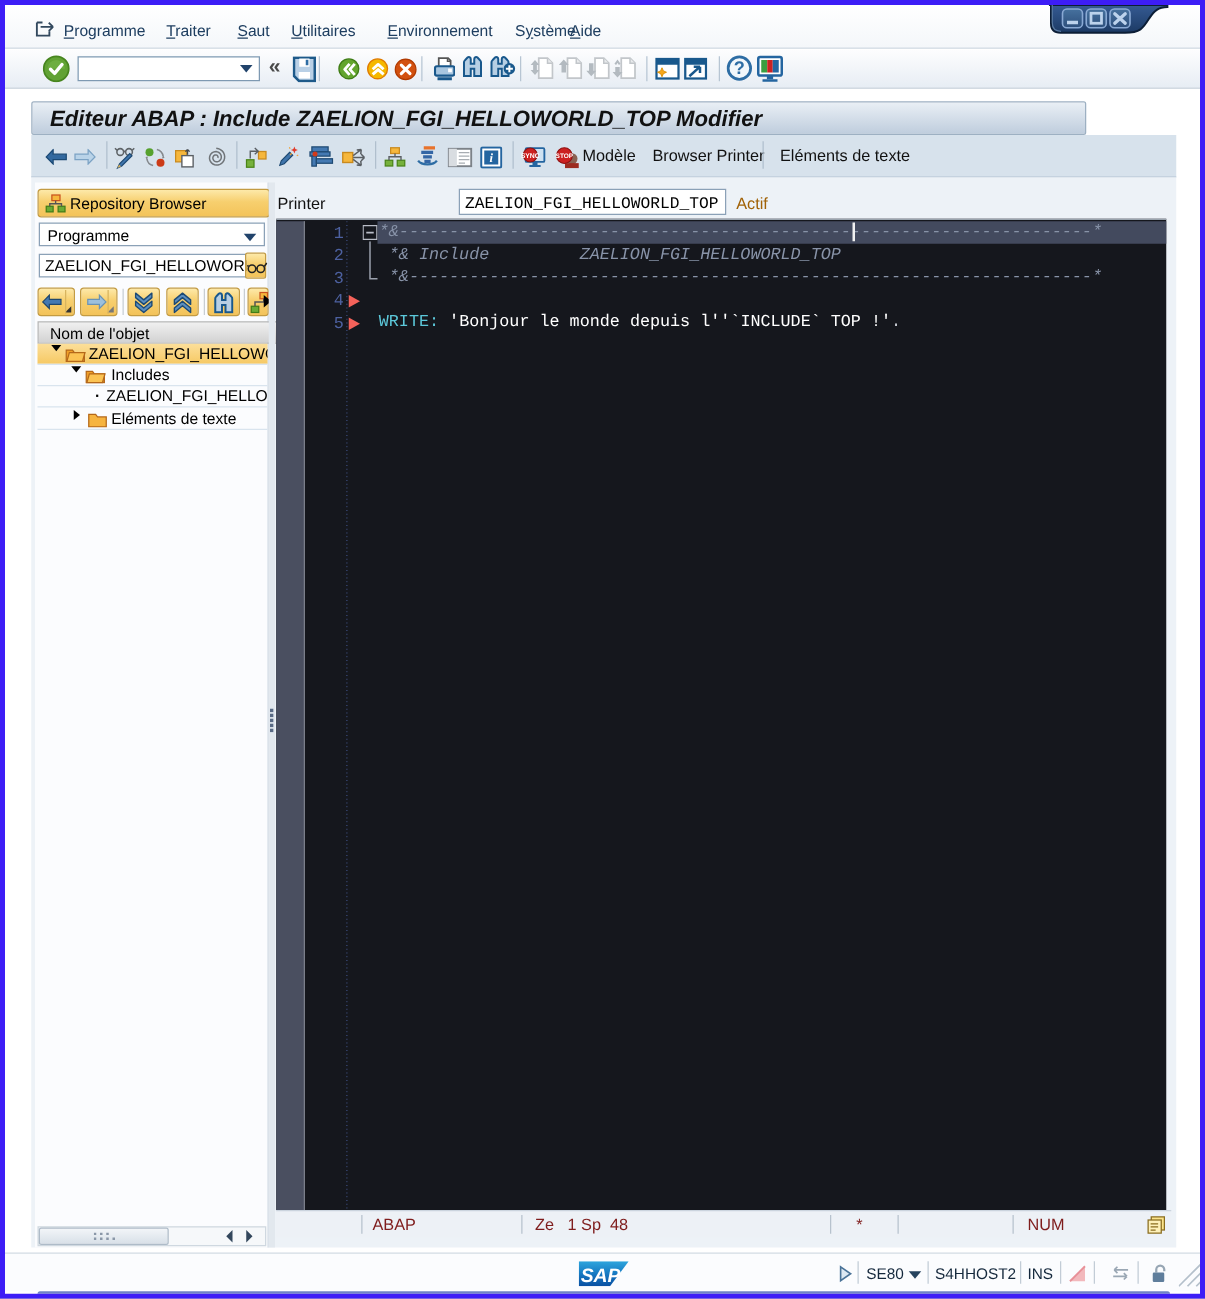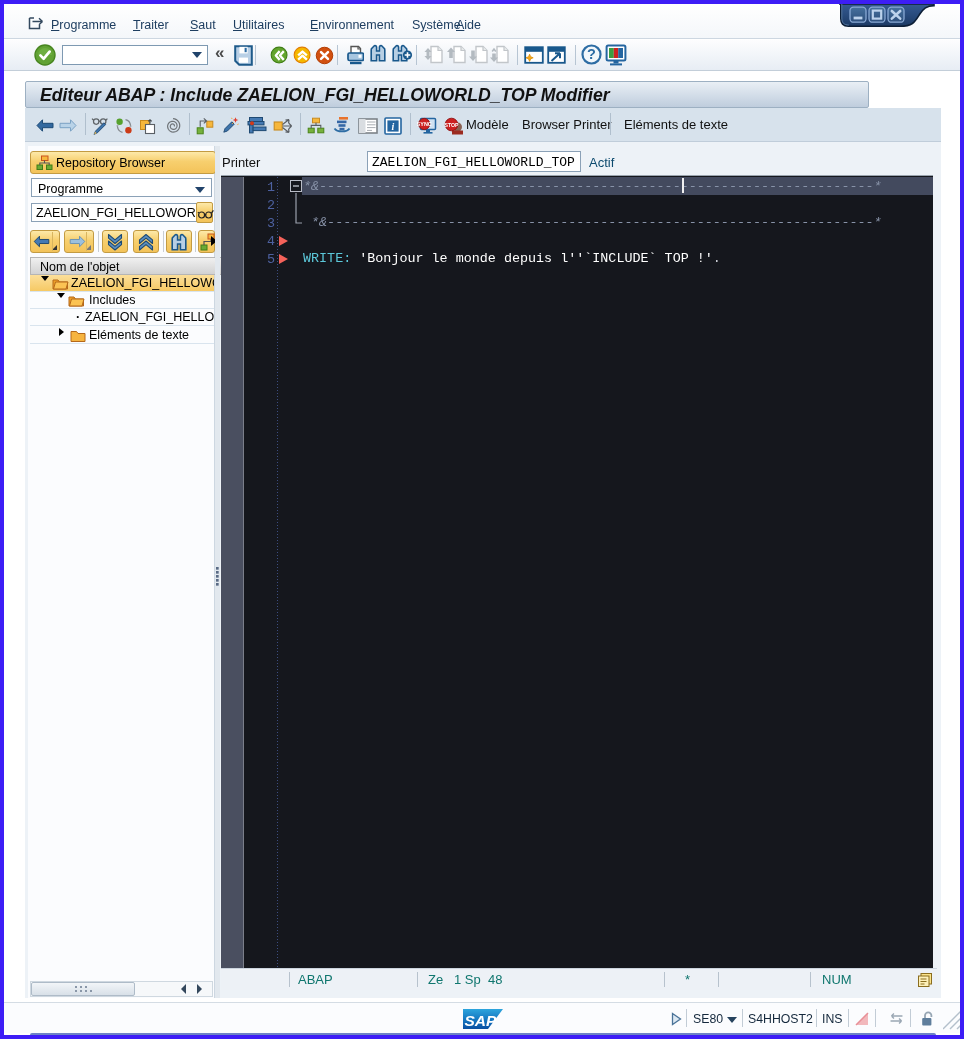--- a/index.html
+++ b/index.html
@@ -50,34 +50,34 @@
 #split{left:215px;top:146px;width:5px;height:852px;background:#e2e8ee}
 #grip{left:216px;top:563px;width:4px;height:28px}
 
 #lpsb{left:30px;top:981px;width:183px;height:16px;background:#f6f8fa;border:1px solid #cfd8e0}
 #lpsbth{left:31px;top:982px;width:104px;height:14px;background:linear-gradient(#f2f5f8,#d8e0e8);border:1px solid #aebbc8;border-radius:2px}
 
 #increw{left:221px;top:146px;width:712px;height:30px;background:#edf2f7}
 #inclbl{left:222px;top:155px;font-size:13px;color:#111}
 #incfld{left:367px;top:151px;width:214px;height:21px;background:#fff;border:1px solid #8ba1b7}
 #incfld span{position:absolute;left:4px;top:3px;font-family:"Liberation Mono",monospace;font-size:13px;color:#000}
-#actif{left:589px;top:155px;font-size:13px;color:#0c4a6e}
+#actif{left:589px;top:155px;font-size:13px;color:#a16207}
 #edframe{left:221px;top:175px;width:712px;height:793px;background:#15171d;border-top:1px solid #9aa4ae}
 #edmargin{left:221px;top:176px;width:23px;height:792px;background:#4a4f60;border-right:1px solid #7b7f8a}
 #gutline{left:277px;top:176px;width:1px;height:792px;background-image:linear-gradient(#3c4d80 1px,transparent 1px);background-size:1px 3px}
 .lnum{position:absolute;width:30px;line-height:17px;text-align:right;font-family:"Liberation Mono",monospace;font-size:13.4px;color:#4d61a0}
 .cline{left:81px;top:1px;width:631px;height:18px;background:#434a5e}
 .code{position:absolute;left:82px;line-height:17px;font-family:"Liberation Mono",monospace;font-size:13.4px;white-space:pre;color:#c8ccd4}
 .cmt{color:#8893a8;font-style:italic}
 .kw{color:#5cc8da}
 .str{color:#ffffff}
 .mark{position:absolute;left:58px;width:0;height:0;border-top:5px solid transparent;border-bottom:5px solid transparent;border-left:9px solid #f4625a}
 #cursor{width:1.5px;background:#f0f0f0}
 
-#edstat{left:221px;top:968px;width:716px;height:22px;background:#edf1f6;border-top:1px solid #cbd4de;font-size:13px;color:#0f766e}
+#edstat{left:221px;top:968px;width:716px;height:22px;background:#edf1f6;border-top:1px solid #cbd4de;font-size:13px;color:#7f1d1d}
 #edstat span{position:absolute;top:3px}
 .sep3{position:absolute;top:3px;width:1px;height:15px;background:#b7c2cd}
 
 #botbar{left:4px;top:1002px;width:956px;height:31px;background:#fbfcfe;border-top:1px solid #d4dce4}
 #botbar .btxt{position:absolute;top:9px;font-size:12.3px;color:#14283c}
 .sep4{position:absolute;top:6px;width:1px;height:18px;background:#c2ccd6}
 #bluntline{left:30px;top:1033px;width:906px;height:2px;background:#6d83c6;border-radius:3px 3px 0 0;z-index:45}
 </style></head><body>
 <div id="menubar" class="abs">
  <svg class="abs" style="left:21px;top:10px" width="20" height="17" viewBox="0 0 20 17">
@@ -448,20 +448,21 @@
  <div class="mark abs" style="top:60px"></div>
  <div class="mark abs" style="top:78px"></div>
  <svg class="abs" style="left:69px;top:4px" width="12" height="12" viewBox="0 0 12 12">
       <rect x=".5" y=".5" width="11" height="11" fill="none" stroke="#b9bdc7"></rect>
       <path d="M3 6 h6" stroke="#b9bdc7" stroke-width="1.4"></path>
     </svg>
  <svg class="abs" style="left:69px;top:17px" width="14" height="33" viewBox="0 0 14 33">
       <path d="M6 0 V30 H12" fill="none" stroke="#9aa0ac" stroke-width="1.2"></path>
     </svg>
  <div class="code cmt" style="top:2px">*&amp;---------------------------------------------------------------------*</div>
+ <div class="code cmt" style="top:20px"> *&amp; Include         ZAELION_FGI_HELLOWORLD_TOP</div>
  <div class="code cmt" style="top:38px"> *&amp;--------------------------------------------------------------------*</div>
  <div class="code" style="top:74px"><span class="kw">WRITE:</span> <span class="str">'Bonjour le monde depuis l''`INCLUDE` TOP !'</span>.</div>
  <div id="cursor" class="abs" style="left:461px;top:2px;height:15px"></div>
 </div>
 <div id="edstat" class="abs">
  <span style="left:77px">ABAP</span>
  <div class="sep3" style="left:68px"></div>
  <div class="sep3" style="left:196px"></div>
  <span style="left:207px">Ze&nbsp;&nbsp;&nbsp;1&nbsp;Sp&nbsp;&nbsp;48</span>
  <div class="sep3" style="left:443px"></div>

